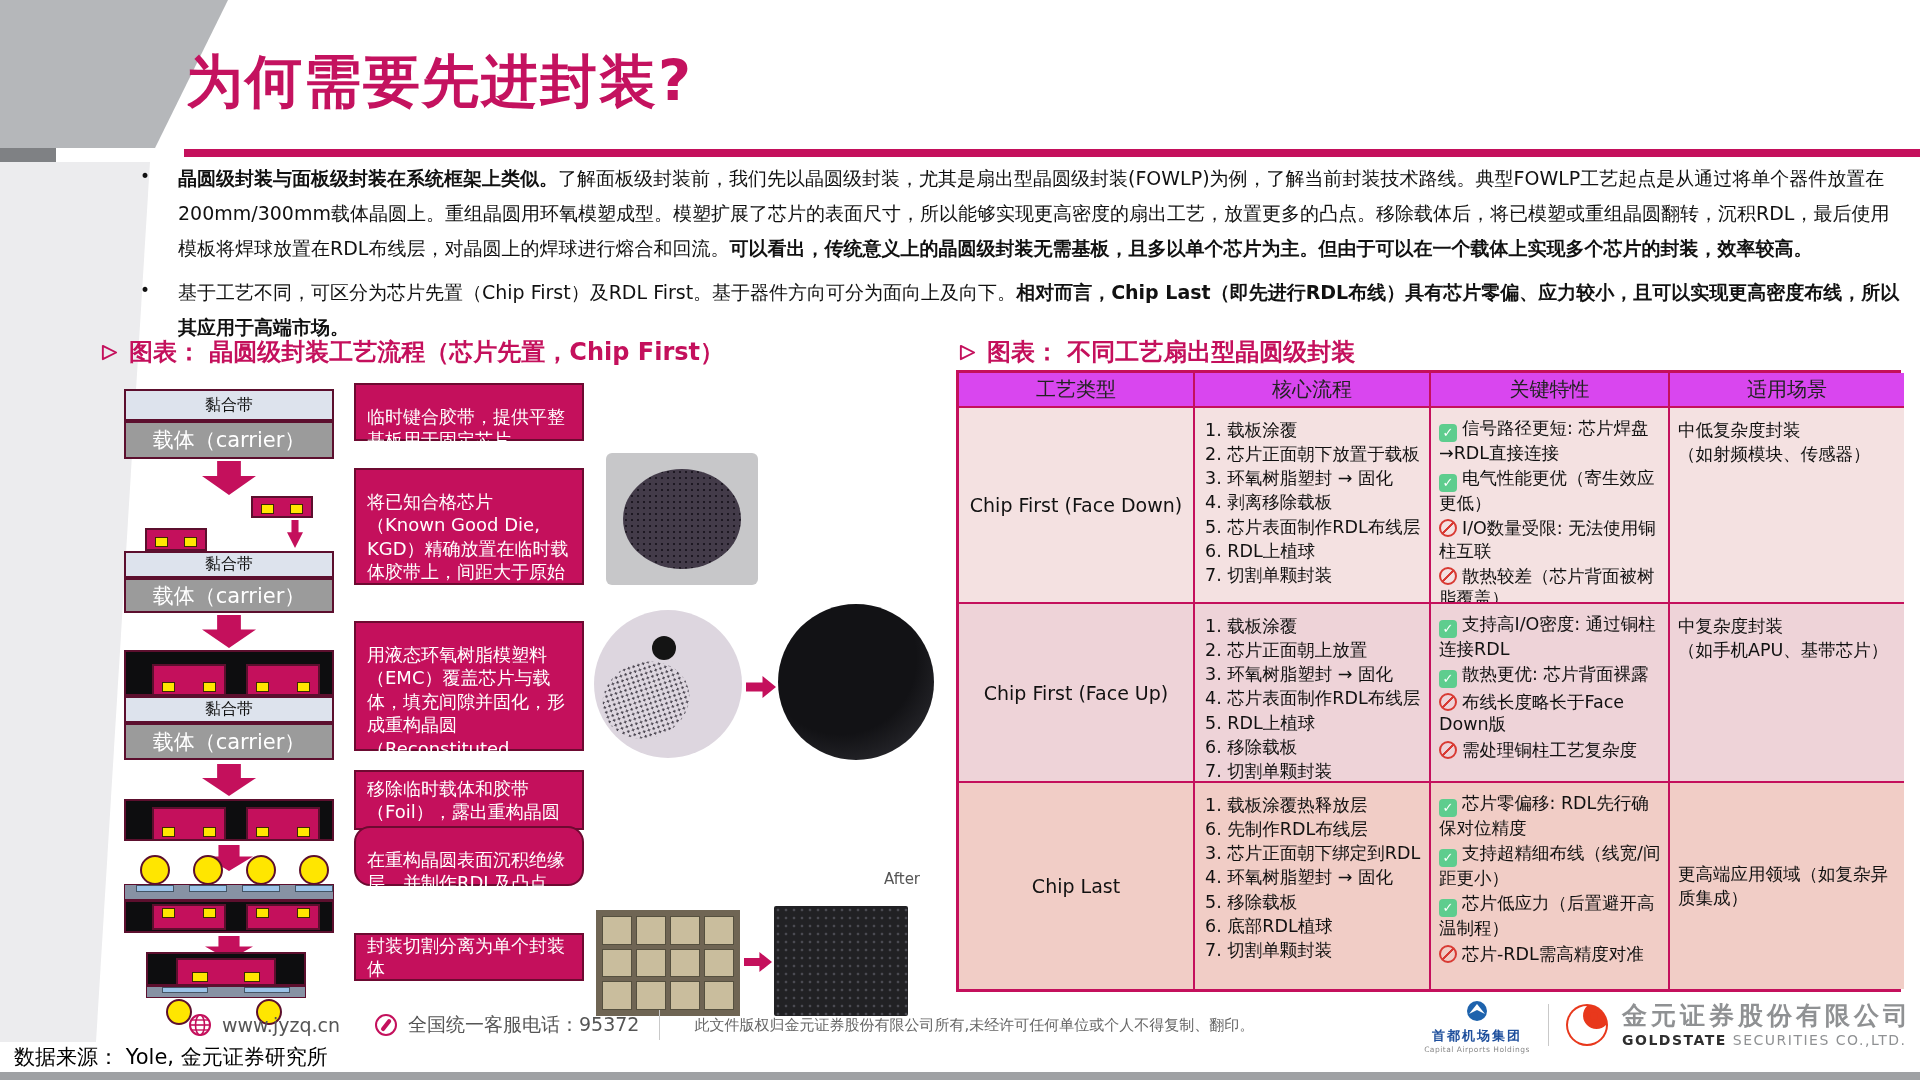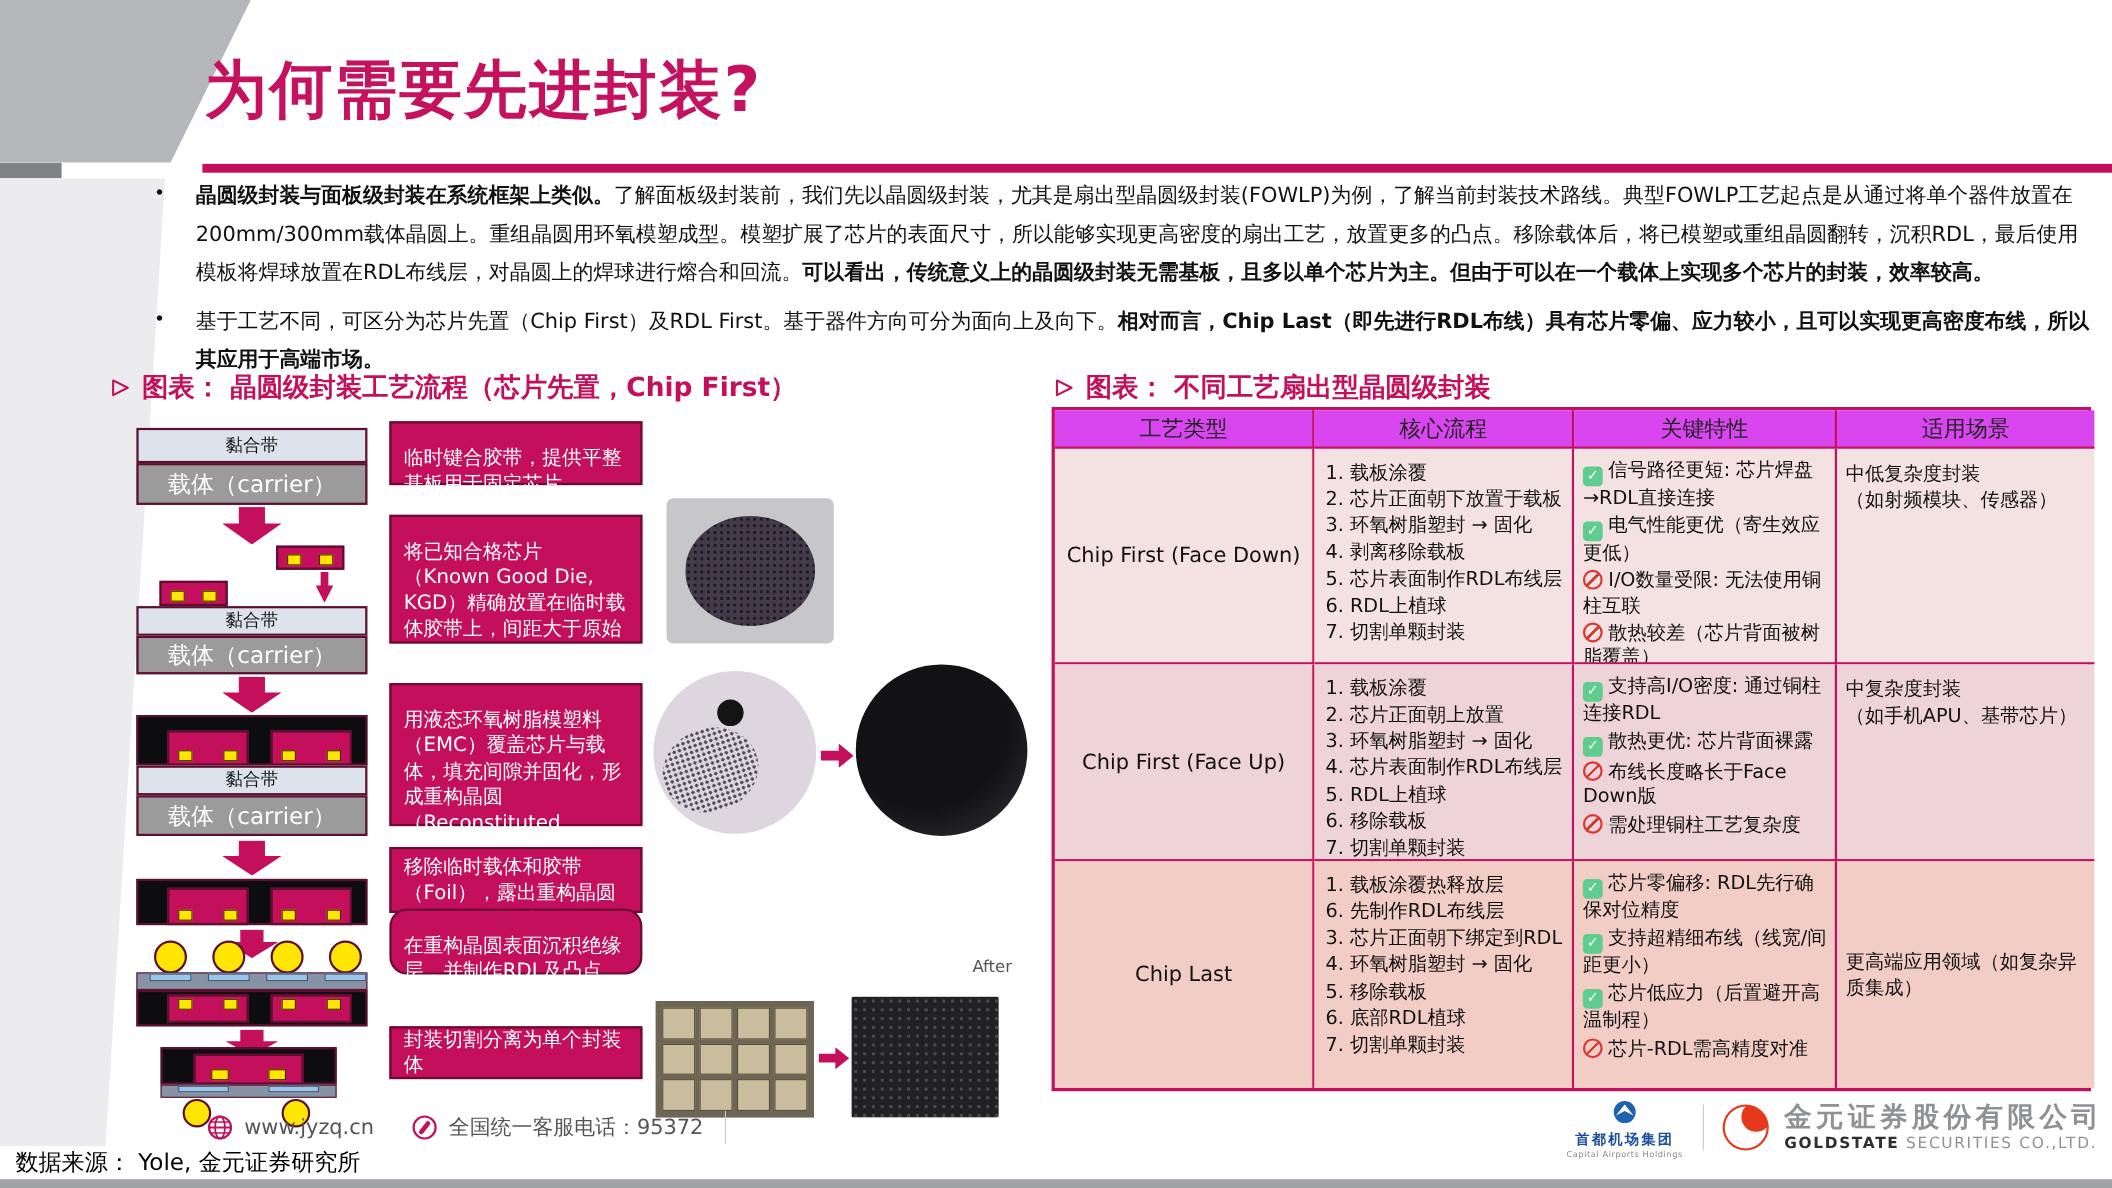--- a/index.html
+++ b/index.html
@@ -318,20 +318,21 @@
       <line x1="3.5" y1="17" x2="20.5" y2="17" stroke="#c4105c" stroke-width="1.4"></line>
     </svg>
     <span class="f-txt">www.jyzq.cn</span>
     <span style="width:14px;"></span>
     <svg width="24" height="24" viewBox="0 0 24 24">
       <circle cx="12" cy="12" r="10" fill="none" stroke="#c4105c" stroke-width="2"></circle>
       <rect x="10" y="5" width="4.2" height="14" rx="2.1" fill="#c4105c" transform="rotate(38 12 12)"></rect>
     </svg>
     <span class="f-txt">全国统一客服电话：95372</span>
     <span class="vline"></span>
+    <span class="f-copy">此文件版权归金元证券股份有限公司所有,未经许可任何单位或个人不得复制、翻印。</span>
   </div>
 
   <div class="abs" id="ca-logo">
     <svg width="26" height="22" viewBox="0 0 26 22">
       <circle cx="13" cy="11" r="10" fill="#1e63ad"></circle>
       <path d="M5 14 L13 4 L21 14 L13 10 Z" fill="#fff"></path>
     </svg>
     <div class="cn">首都机场集团</div>
     <div class="en">Capital Airports Holdings</div>
   </div>

